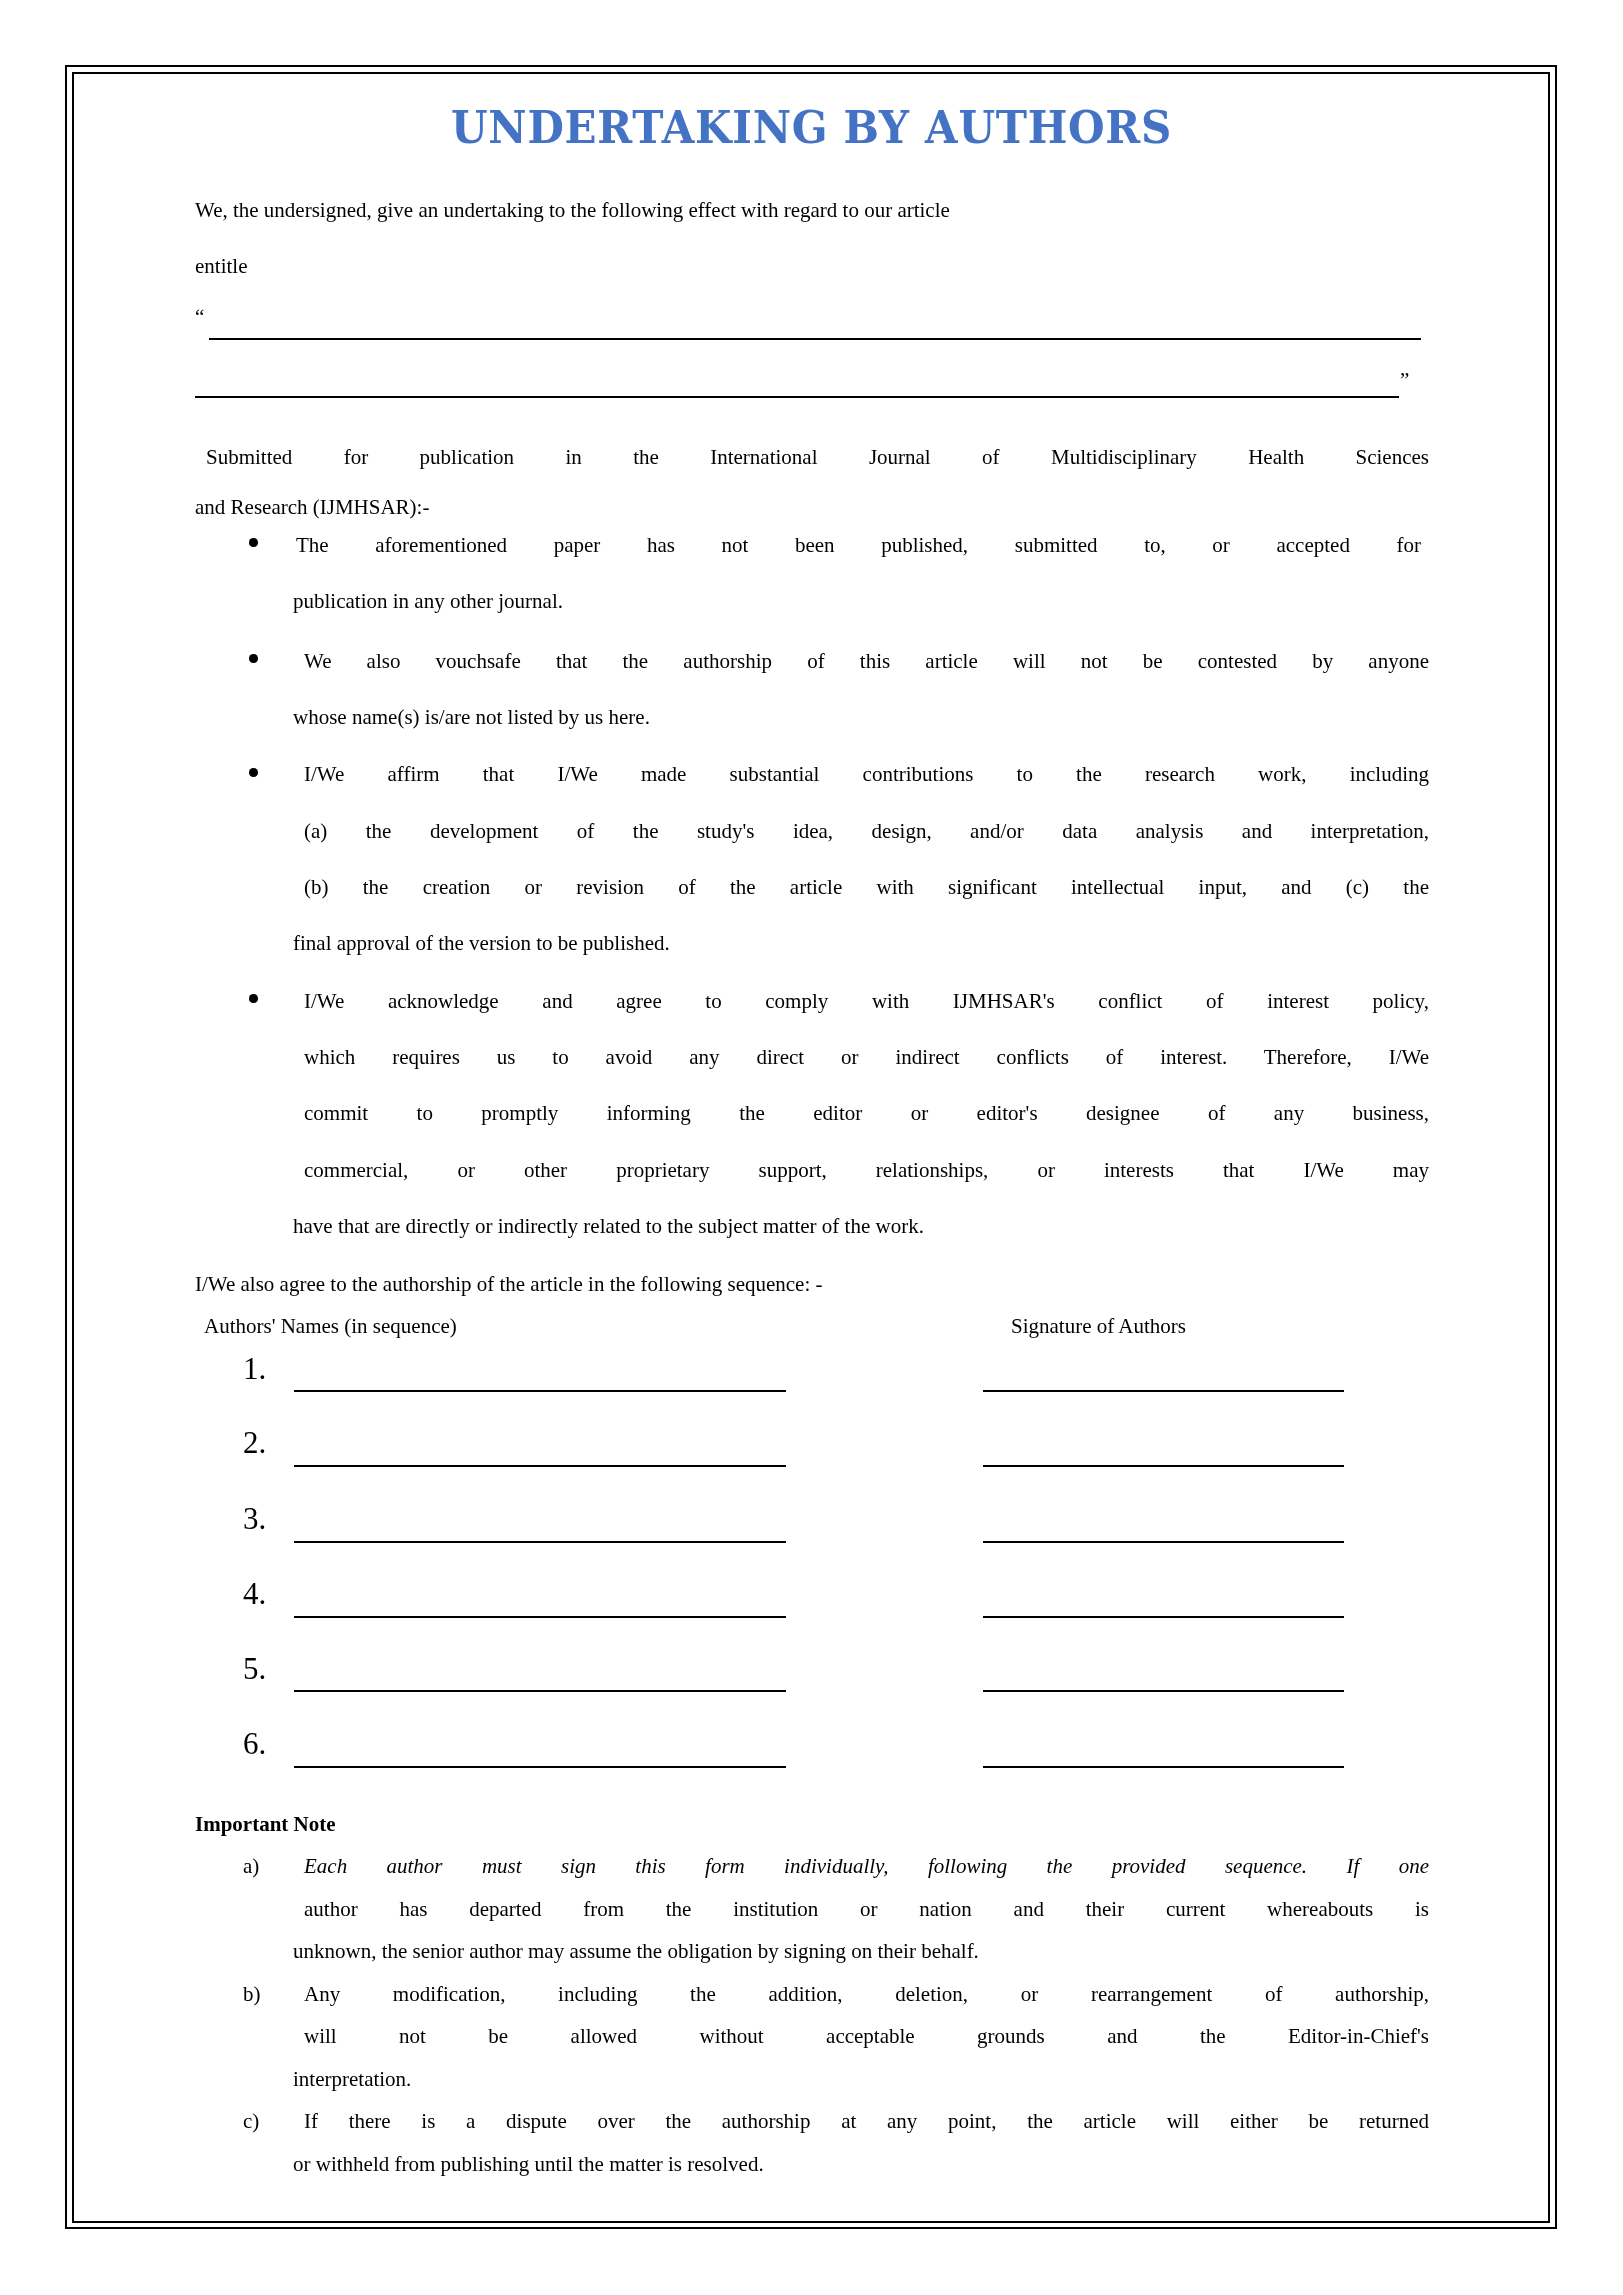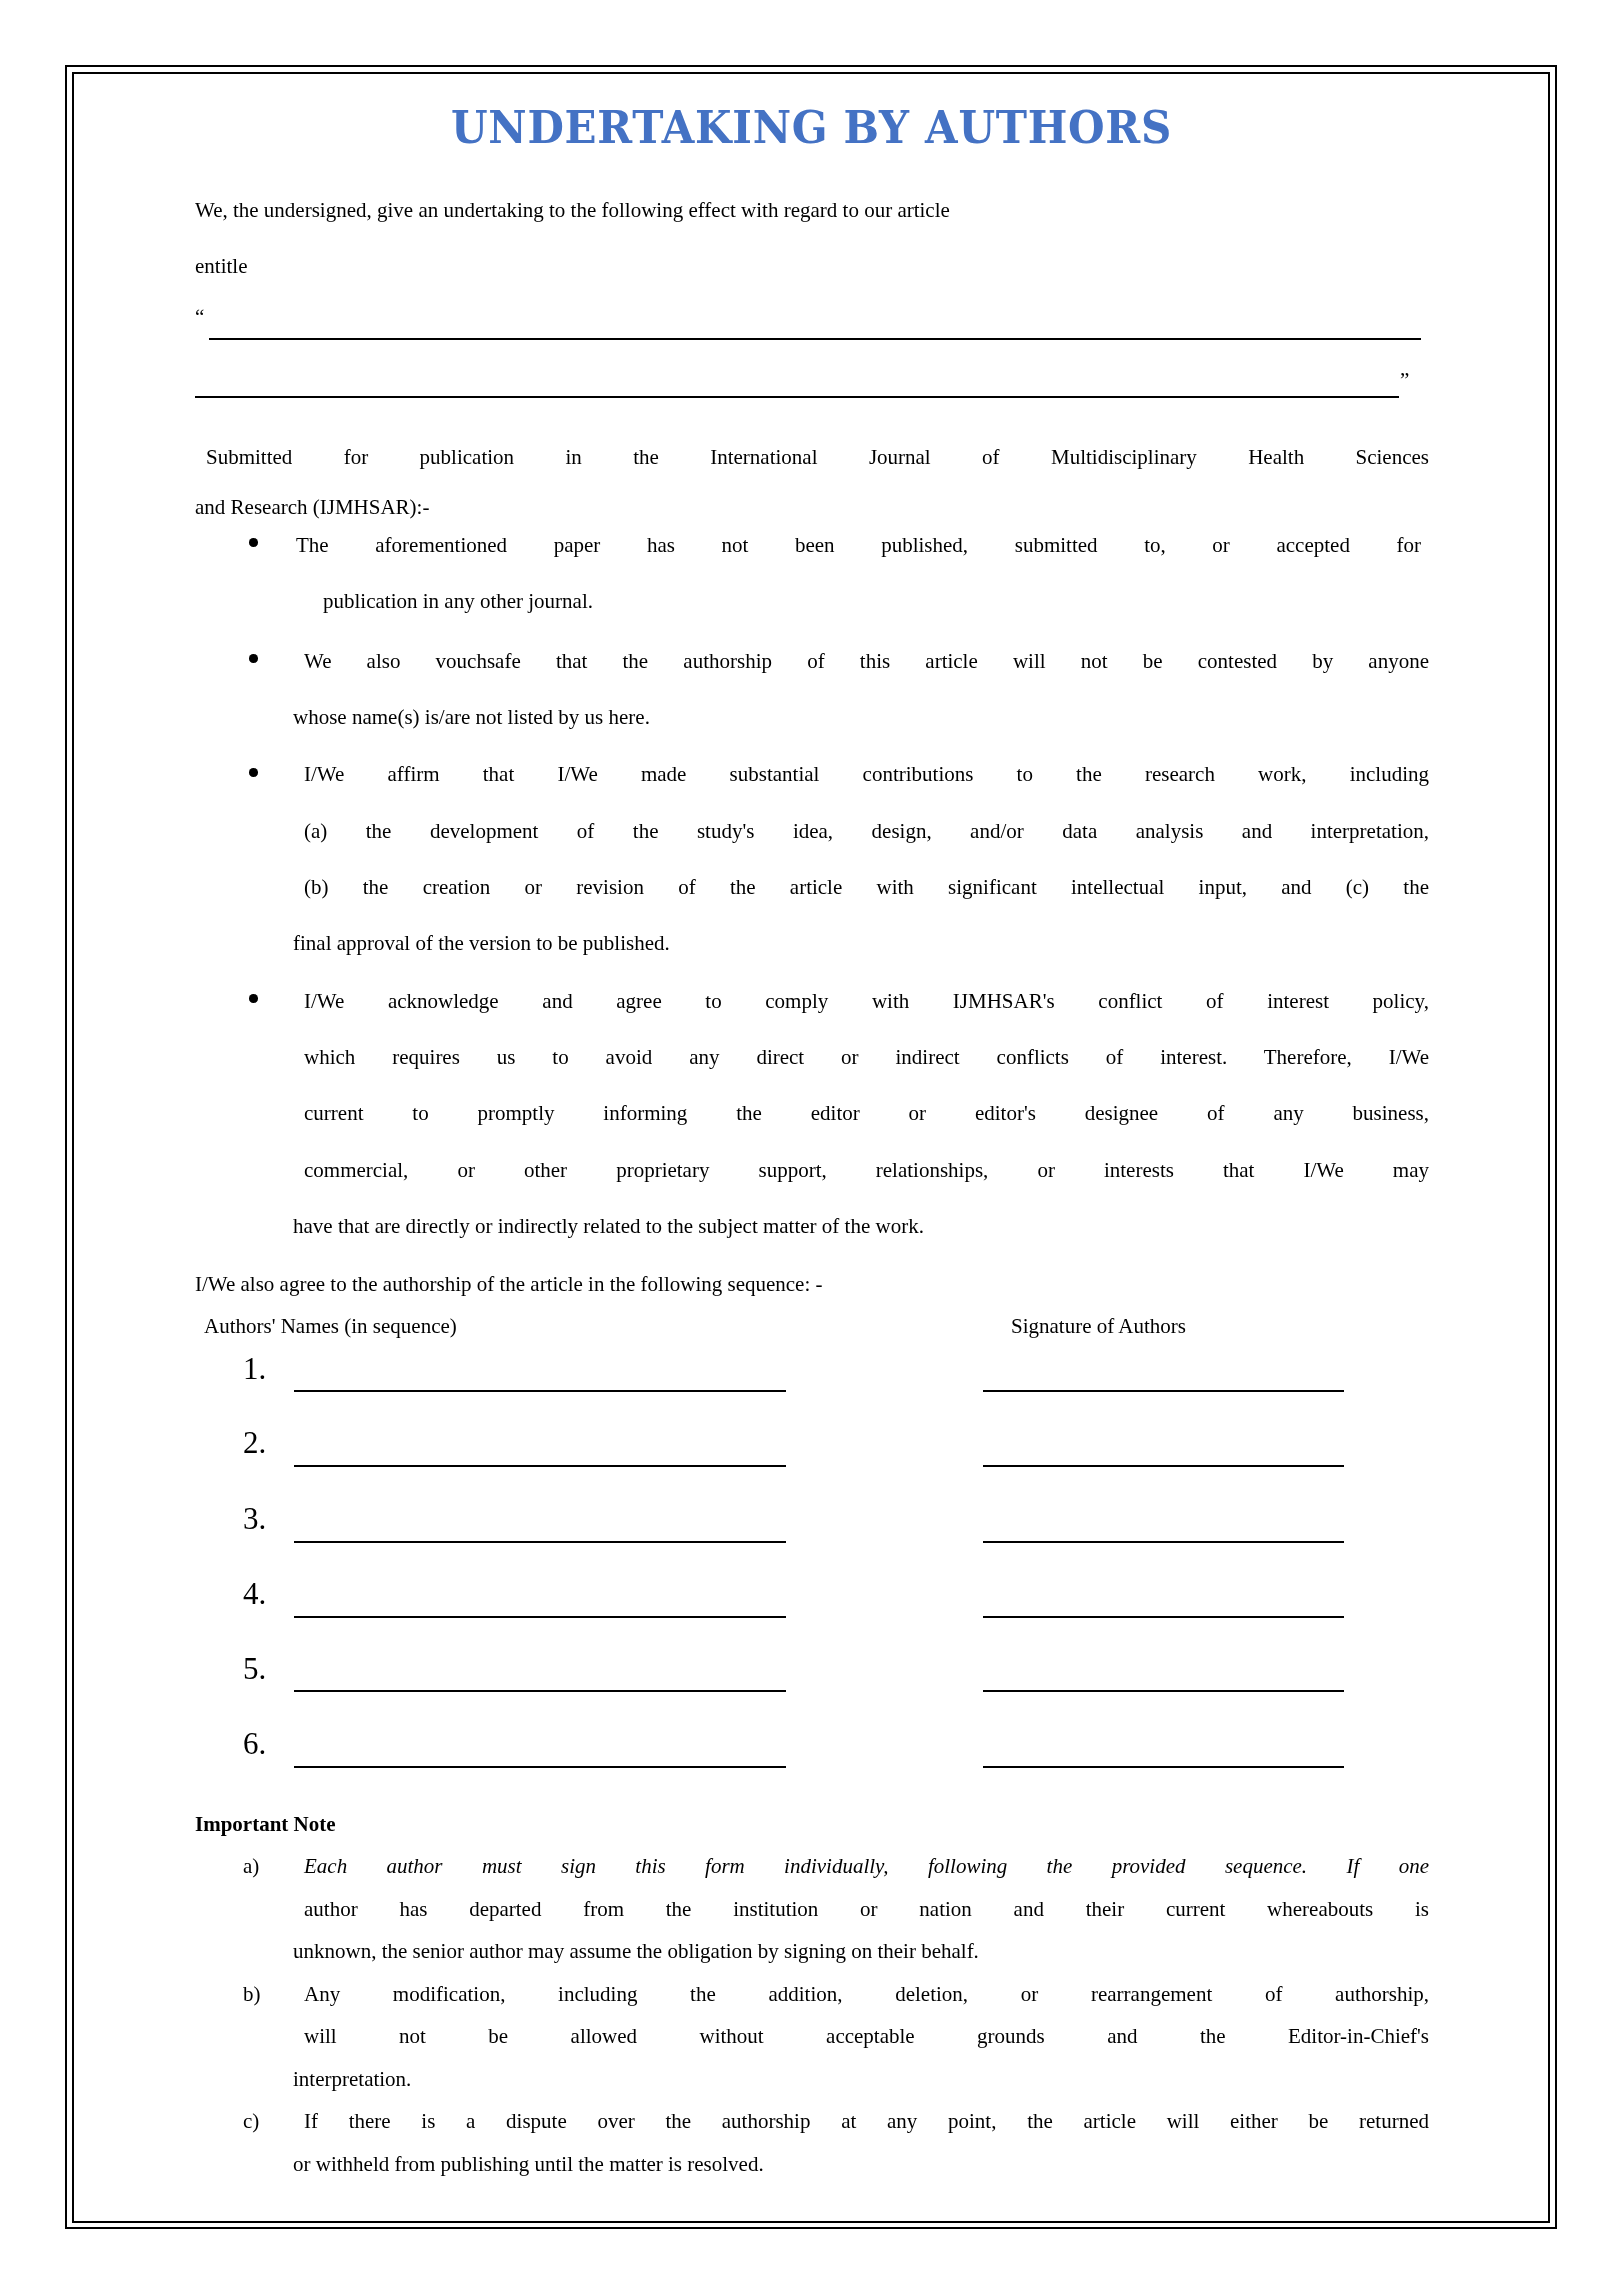--- a/index.html
+++ b/index.html
@@ -33,36 +33,36 @@
 <div class="t" style="left:195px;top:302px;">“</div>
 <div class="rule" style="left:209px;top:338px;width:1212px;"></div>
 <div class="rule" style="left:195px;top:396px;width:1204px;"></div>
 <div class="t" style="left:1400px;top:365px;">”</div>
 
 <div class="t just" style="left:195px;top:442px;width:1223px;">Submitted for publication in the International Journal of Multidisciplinary Health Sciences</div>
 <div class="t" style="left:195px;top:492px;">and Research (IJMHSAR):-</div>
 
 <div class="bullet" style="left:249px;top:538px;"></div>
 <div class="t just" style="left:285px;top:530px;width:1125px;">The aforementioned paper has not been published, submitted to, or accepted for</div>
-<div class="t" style="left:293px;top:586px;margin-left:30px;">publication in any other journal.</div>
+<div class="t" style="left:293px;top:586px;">publication in any other journal.</div>
 
 <div class="bullet" style="left:249px;top:654px;"></div>
 <div class="t just" style="left:293px;top:646px;width:1125px;">We also vouchsafe that the authorship of this article will not be contested by anyone</div>
 <div class="t" style="left:293px;top:702px;">whose name(s) is/are not listed by us here.</div>
 
 <div class="bullet" style="left:249px;top:768px;"></div>
 <div class="t just" style="left:293px;top:759px;width:1125px;">I/We affirm that I/We made substantial contributions to the research work, including</div>
 <div class="t just" style="left:293px;top:816px;width:1125px;">(a) the development of the study's idea, design, and/or data analysis and interpretation,</div>
 <div class="t just" style="left:293px;top:872px;width:1125px;">(b) the creation or revision of the article with significant intellectual input, and (c) the</div>
 <div class="t" style="left:293px;top:928px;">final approval of the version to be published.</div>
 
 <div class="bullet" style="left:249px;top:994px;"></div>
 <div class="t just" style="left:293px;top:986px;width:1125px;">I/We acknowledge and agree to comply with IJMHSAR's conflict of interest policy,</div>
 <div class="t just" style="left:293px;top:1042px;width:1125px;">which requires us to avoid any direct or indirect conflicts of interest. Therefore, I/We</div>
-<div class="t just" style="left:293px;top:1098px;width:1125px;">current to promptly informing the editor or editor's designee of any business,</div>
+<div class="t just" style="left:293px;top:1098px;width:1125px;">commit to promptly informing the editor or editor's designee of any business,</div>
 <div class="t just" style="left:293px;top:1155px;width:1125px;">commercial, or other proprietary support, relationships, or interests that I/We may</div>
 <div class="t" style="left:293px;top:1211px;">have that are directly or indirectly related to the subject matter of the work.</div>
 
 <div class="t" style="left:195px;top:1269px;">I/We also agree to the authorship of the article in the following sequence: -</div>
 <div class="t" style="left:204px;top:1311px;">Authors' Names (in sequence)</div>
 <div class="t" style="left:1011px;top:1311px;">Signature of Authors</div>
 
 <div class="num" style="left:243px;top:1353px;">1.</div>
 <div class="rule" style="left:294px;top:1390px;width:492px;"></div>
 <div class="rule" style="left:983px;top:1390px;width:361px;"></div>

